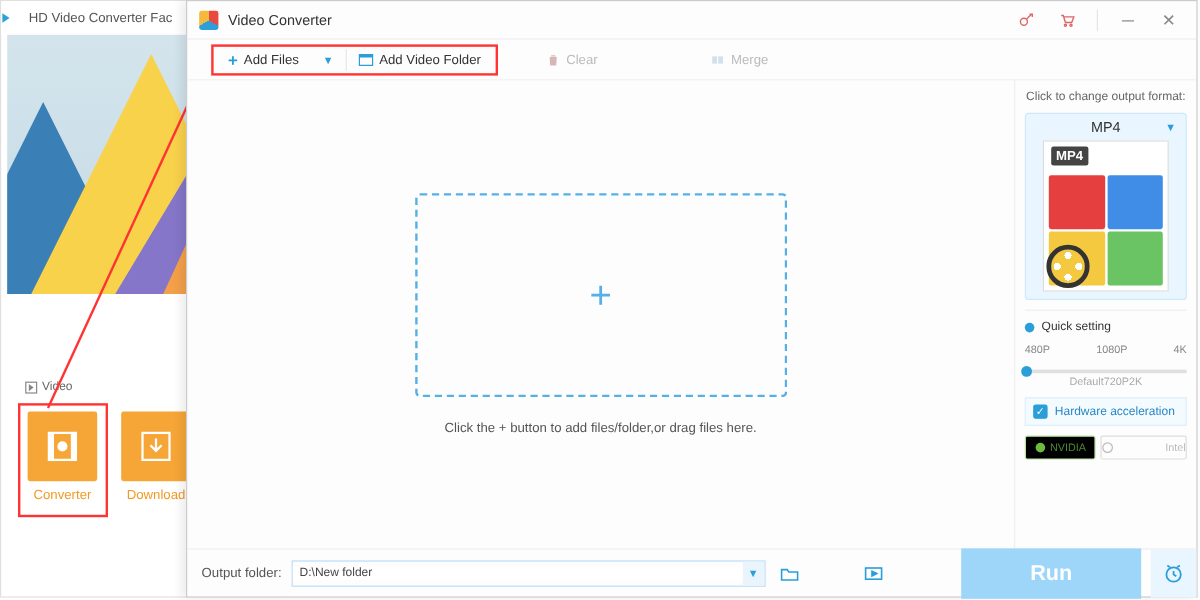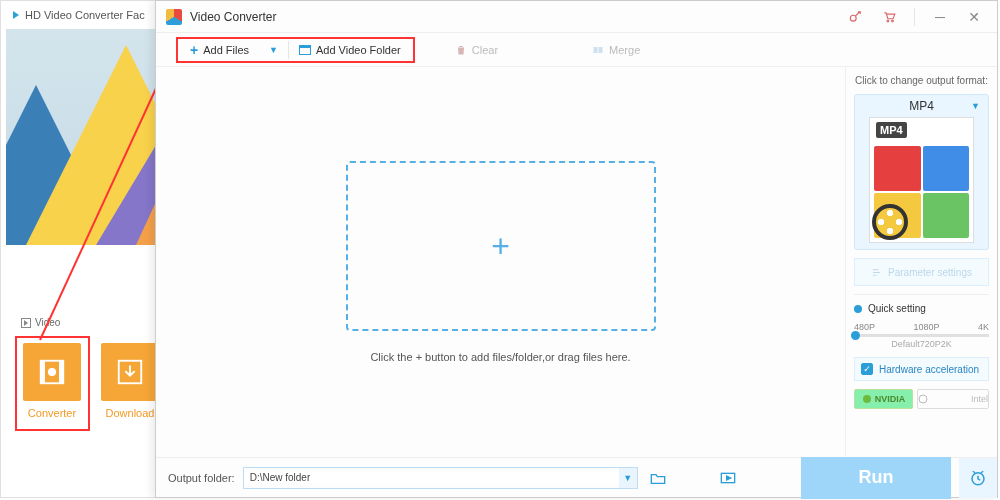--- a/index.html
+++ b/index.html
@@ -1,21 +1,21 @@
 <!DOCTYPE html>
 <html><head>
 <meta charset="utf-8">
 <style>
   * { box-sizing: border-box; margin: 0; padding: 0; font-family: Arial, sans-serif; }
   body { background: #fff; width: 1000px; height: 500px; overflow: hidden; position: relative; }
   .canvas { position: relative; width: 1000px; height: 500px; }
 
   
   .back-window { position: absolute; left: 0; top: 0; width: 235px; height: 498px; background: #fff; border: 1px solid #e0e0e0; }
-  .back-title { height: 28px; display: flex; align-items: center; padding-left: 12px; gap: 6px; font-size: 11px; color: #555; background: #fff; }
+  .back-title { height: 28px; display: flex; align-items: center; padding-left: 1px; gap: 16px; font-size: 11px; color: #555; background: #fff; }
   .back-logo { width: 0; height: 0; border-left: 6px solid #2aa3d6; border-top: 4px solid transparent; border-bottom: 4px solid transparent; }
   .back-banner { position: absolute; top: 28px; left: 5px; right: 5px; height: 216px; background: linear-gradient(180deg,#d3e4ec 0%,#c6dbe5 100%); overflow: hidden; }
   .tri-blue   { position:absolute; left:-50px; bottom:0; width:0;height:0;border-left:80px solid transparent;border-right:80px solid transparent;border-bottom:160px solid #3a7fb5; }
   .tri-yellow { position:absolute; left:20px;  bottom:0; width:0;height:0;border-left:100px solid transparent;border-right:100px solid transparent;border-bottom:200px solid #f9d24b; }
   .tri-purple { position:absolute; left:90px;  bottom:0; width:0;height:0;border-left:90px solid transparent;border-right:90px solid transparent;border-bottom:150px solid #8576c9; }
   .tri-orange { position:absolute; left:130px; bottom:0; width:0;height:0;border-left:60px solid transparent;border-right:60px solid transparent;border-bottom:130px solid #f4a04a; }
   .back-video-bullet { position:absolute; top:316px; left:20px; font-size:10px; color:#666; display:flex; align-items:center; gap:4px;}
   .play-badge{width:10px;height:10px;border:1px solid #888;display:inline-flex;align-items:center;justify-content:center;}
   .play-tri{width:0;height:0;border-top:3px solid transparent;border-bottom:3px solid transparent;border-left:4px solid #888;}
 
@@ -63,29 +63,29 @@
   .c1{background:#e63f3f;} .c2{background:#3f8de6;} .c3{background:#f5c93f;} .c4{background:#6bc463;}
   .film-reel{position:absolute;left:2px;bottom:2px;width:36px;height:36px;border:4px solid #333;border-radius:50%;background:
     radial-gradient(circle at 50% 18%,#fff 3px,transparent 3px),
     radial-gradient(circle at 82% 50%,#fff 3px,transparent 3px),
     radial-gradient(circle at 50% 82%,#fff 3px,transparent 3px),
     radial-gradient(circle at 18% 50%,#fff 3px,transparent 3px);}
   .param-btn{height:28px;background:#f3fbff;border:1px solid #dcefff;color:#bcd7ea;display:flex;align-items:center;justify-content:center;gap:6px;font-size:10px;cursor:pointer;}
   .quick{display:flex;align-items:center;gap:6px;font-size:10px;color:#333;}
   .dot-blue{width:8px;height:8px;background:#2a9ed8;border-radius:50%;}
   .slider-wrap{position:relative;}
-  .slider-labels{display:flex;justify-content:space-between;font-size:9px;color:#888;margin-bottom:2px;}
+  .slider-labels{display:flex;justify-content:space-between;font-size:9px;color:#888;margin-bottom:12px;}
   .slider-track{height:3px;background:#e0e0e0;position:relative;}
   .slider-knob{position:absolute;top:-3px;left:-3px;width:9px;height:9px;border-radius:50%;background:#2a9ed8;}
   .slider-under{display:flex;justify-content:center;font-size:9px;color:#aaa;margin-top:2px;}
   .hw-box{border:1px solid #dcefff;background:#f3fbff;height:24px;display:flex;align-items:center;gap:6px;padding:0 6px;cursor:pointer;}
   .hw-check{width:12px;height:12px;border:1px solid #2a9ed8;border-radius:2px;background:#2a9ed8;color:#fff;font-size:9px;display:flex;align-items:center;justify-content:center;}
   .gpu-row{display:flex;gap:4px;}
   .gpu-chip{flex:1;height:20px;border:1px solid #ddd;display:flex;align-items:center;justify-content:center;font-size:9px;color:#8a8;border-radius:2px;}
-  .gpu-chip.nv{background:#86efac;border-color:#b9e29f;color:#4b8a2d;font-weight:bold;}
+  .gpu-chip.nv{background:#000000;border-color:#b9e29f;color:#4b8a2d;font-weight:normal;}
   .gpu-chip.intel{color:#bbb;gap:40px;}
 
   
   .bottom{height:40px;border-top:1px solid #eee;display:flex;align-items:center;padding:0 12px;gap:8px;}
   .out-lbl{font-size:11px;color:#555;}
   .out-field{flex:0 0 395px;height:22px;border:1px solid #bcddf5;display:flex;align-items:center;position:relative;}
   .out-field input{border:none;flex:1;font-size:10px;padding:0 6px;color:#444;outline:none;}
   .out-caret{width:18px;height:100%;background:#e9f4fd;display:flex;align-items:center;justify-content:center;color:#2a9ed8;font-size:9px;cursor:pointer;}
   .ico-btn{width:24px;height:22px;display:flex;align-items:center;justify-content:center;color:#2a9ed8;cursor:pointer;}
   .spacer{flex:1;}
@@ -226,26 +226,20 @@
             <span class="mp4-tag">MP4</span>
             <div class="thumb-grid">
                 <div class="c1"></div>
                 <div class="c2"></div>
                 <div class="c3"></div>
                 <div class="c4"></div>
               </div>
             <div class="film-reel"></div>
           </div>
         </div>
-        <div class="param-btn">
-          <svg width="11" height="11" viewBox="0 0 24 24" fill="#bcd7ea">
-              <path d="M4 6h12M4 12h16M4 18h8" stroke="#bcd7ea" stroke-width="2"></path>
-            </svg>
-          <span>Parameter settings</span>
-        </div>
         <div style="height:1px;background:#eee"></div>
         <div class="quick">
           <span class="dot-blue"></span>
           <span>Quick setting</span>
         </div>
         <div class="slider-wrap">
           <div class="slider-labels">
             <span>480P</span>
             <span>1080P</span>
             <span>4K</span>

